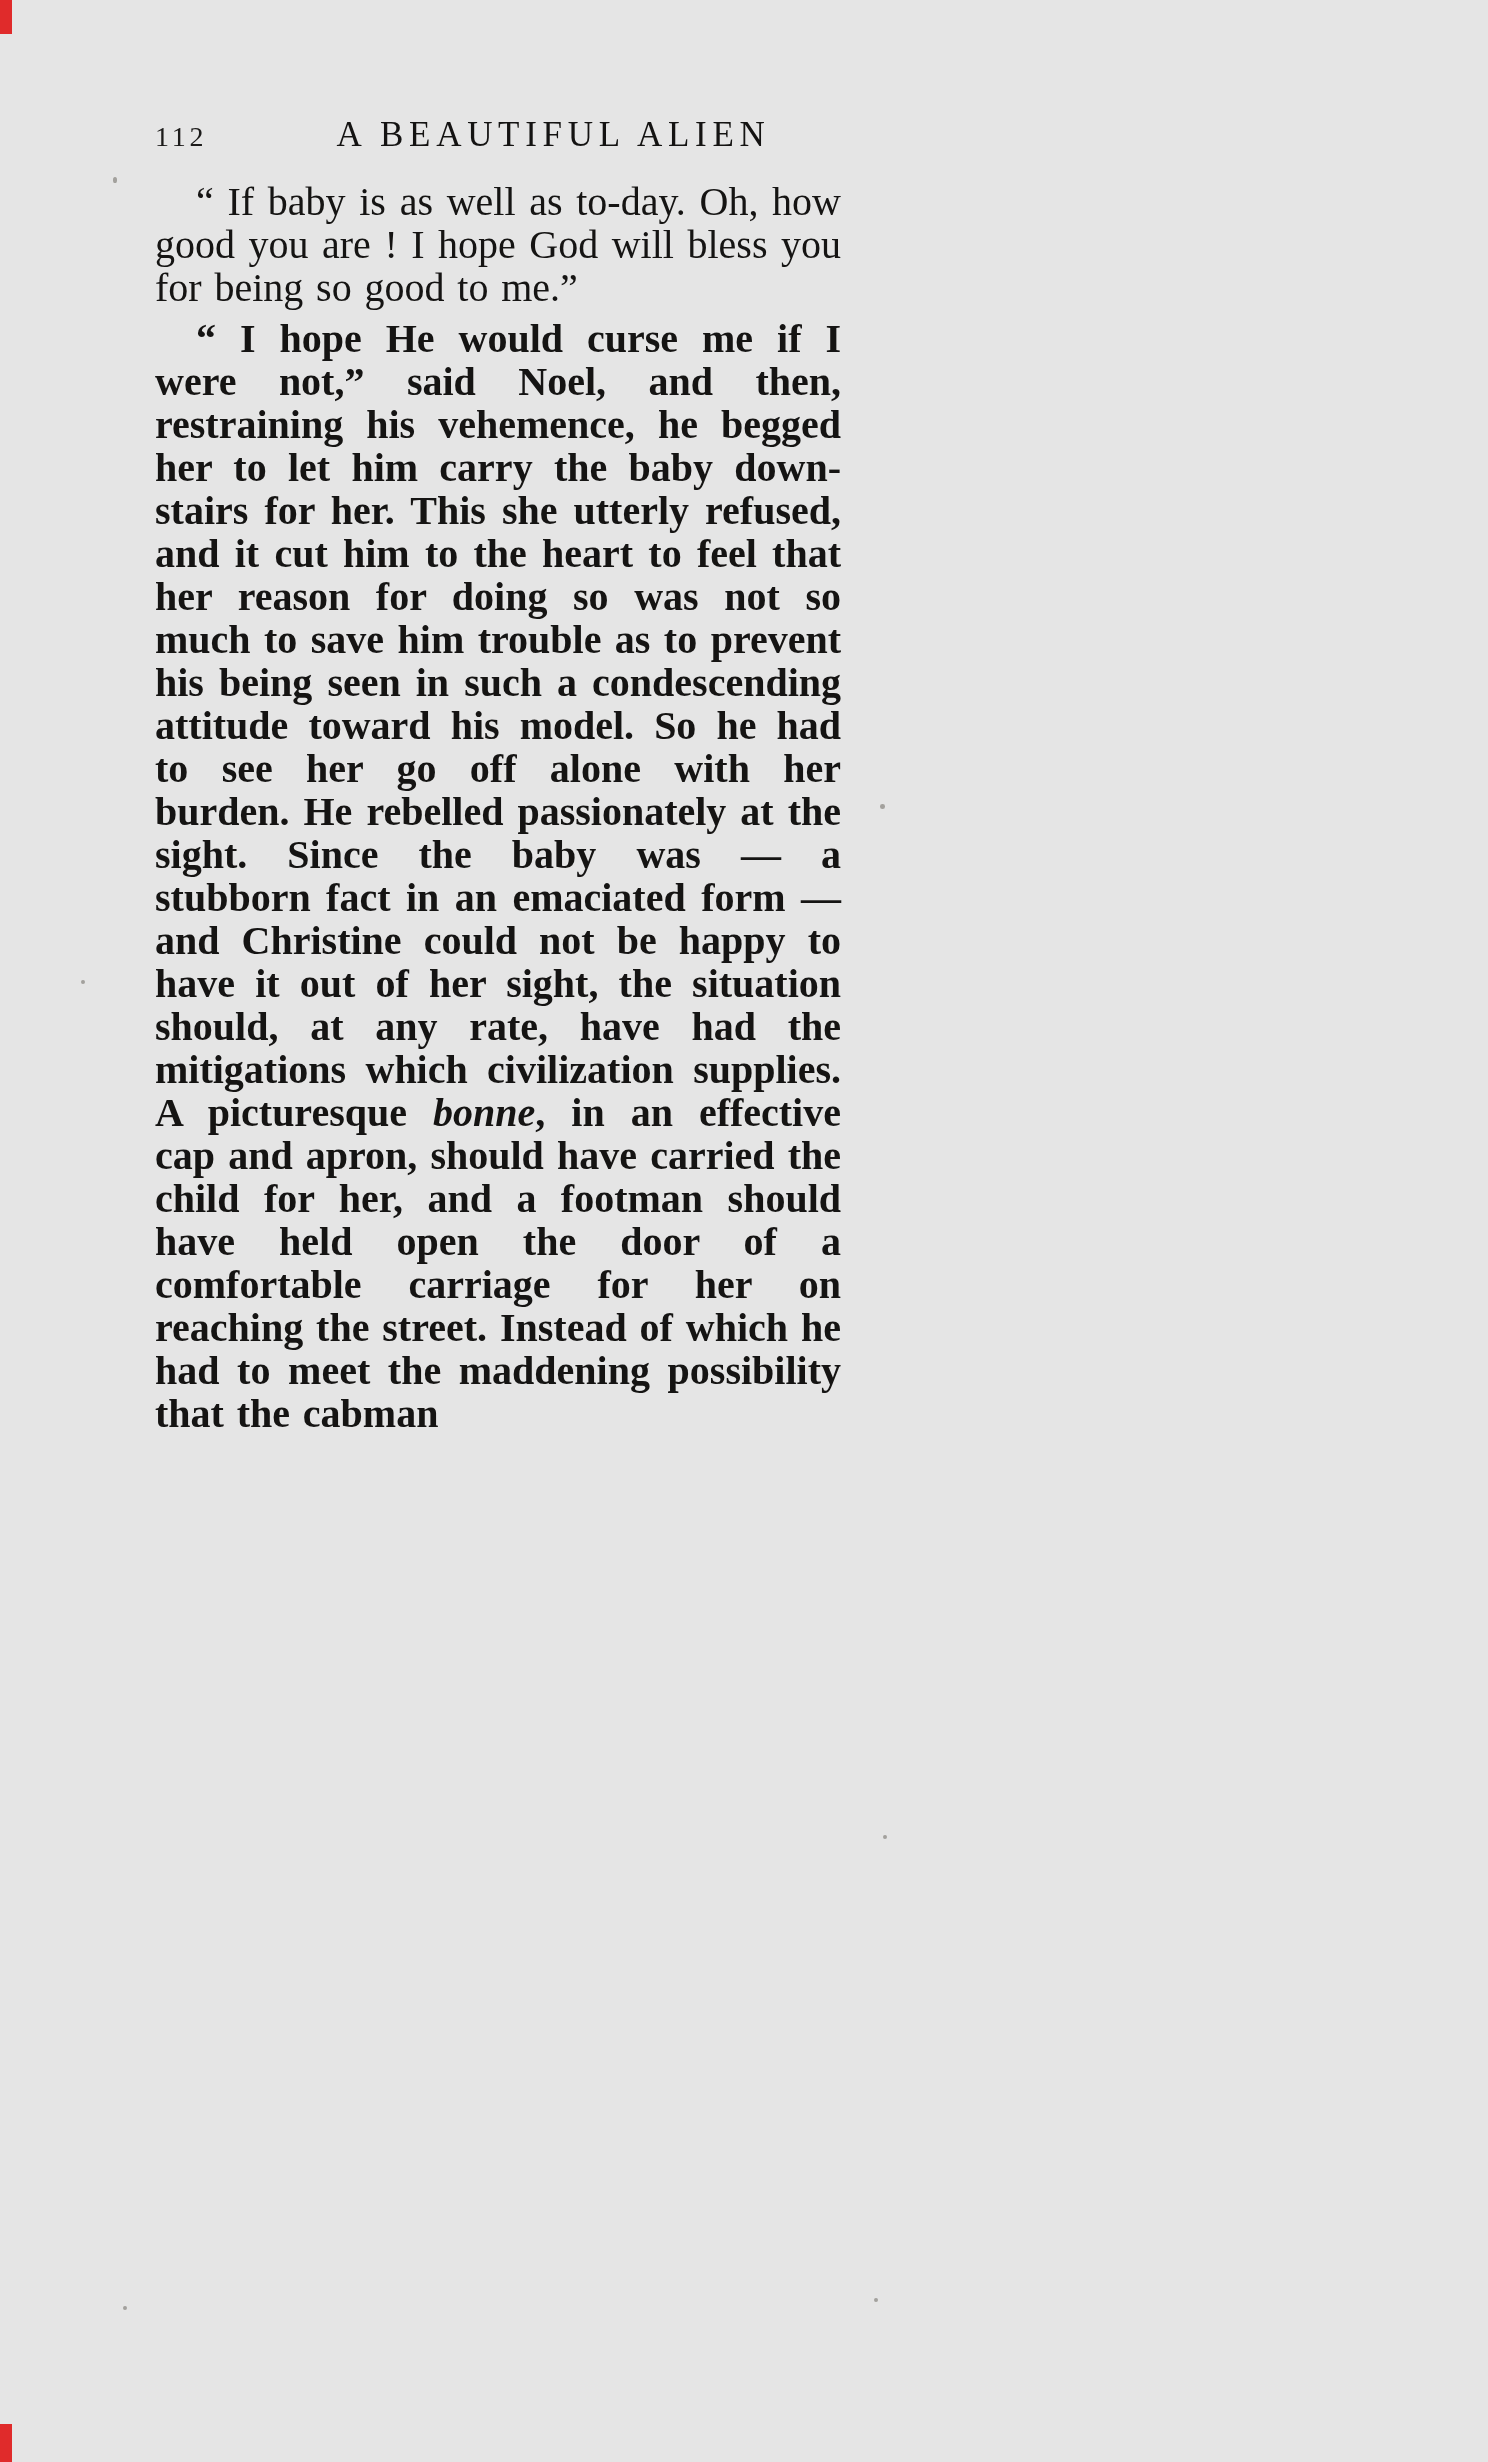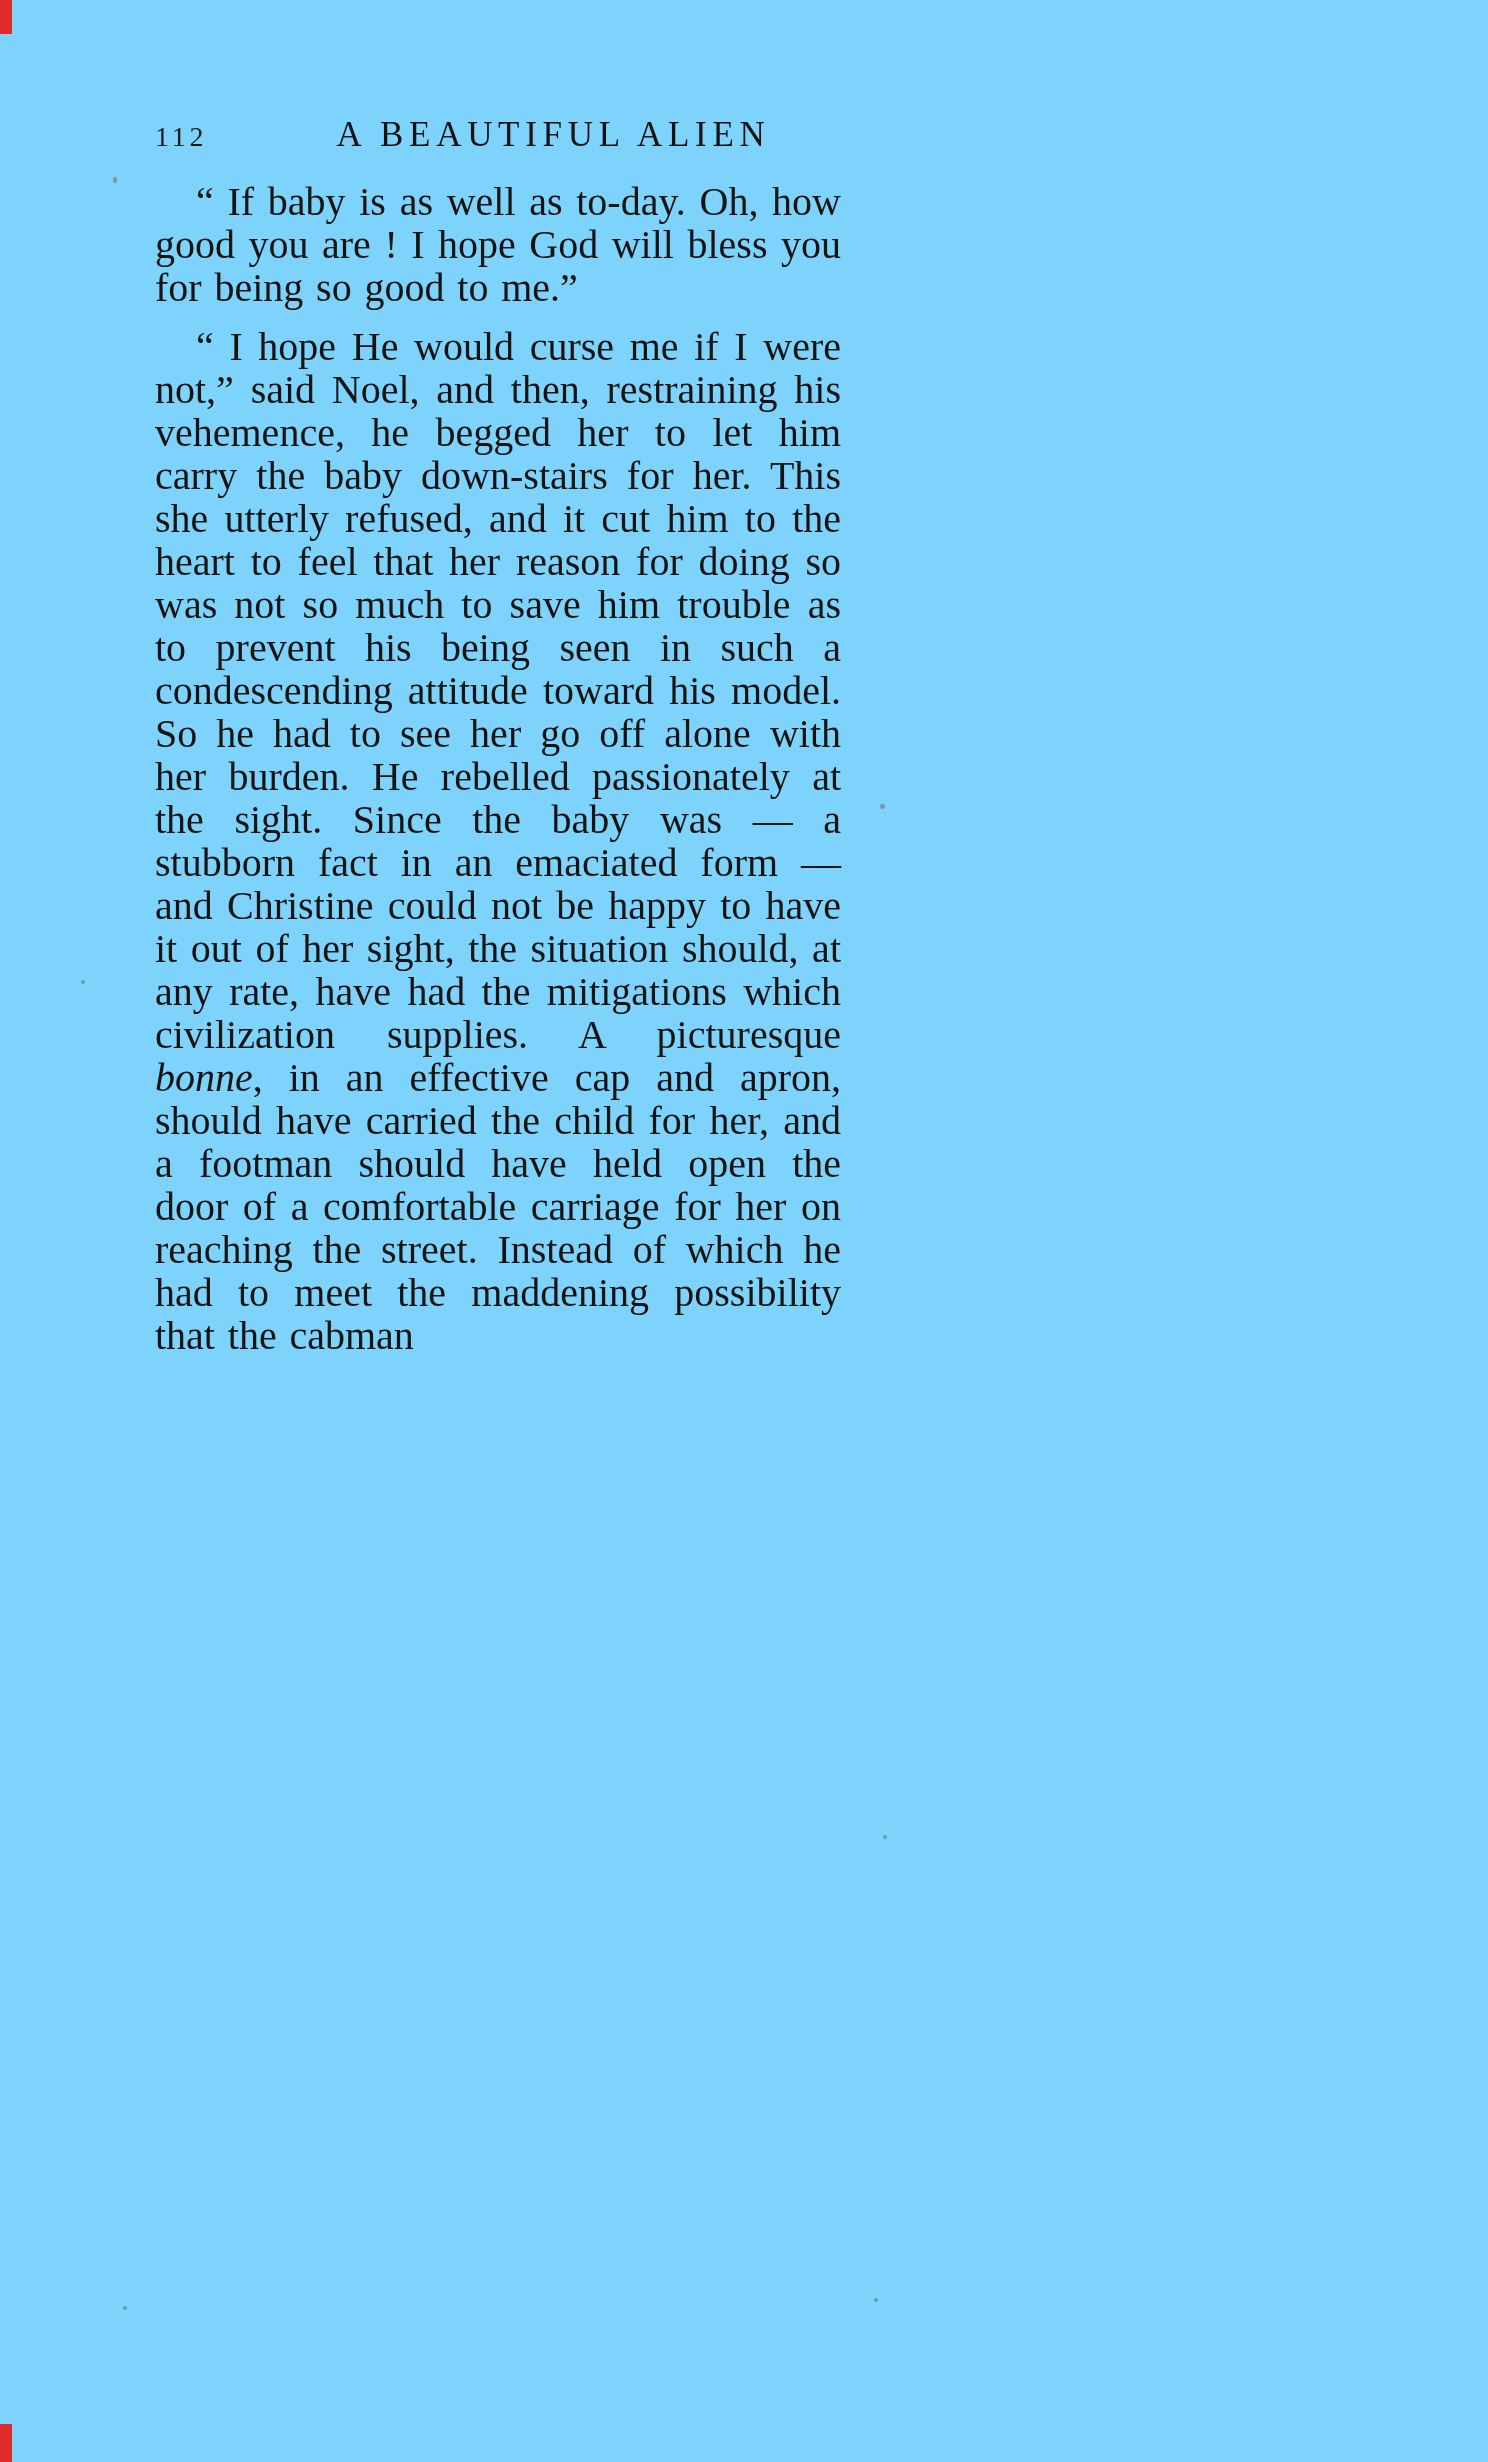--- a/index.html
+++ b/index.html
@@ -4,21 +4,21 @@
 <style>
   html, body {
     margin: 0;
     padding: 0;
     background: #ffffff;
   }
   .page {
     position: relative;
     width: 1488px;
     height: 2462px;
-    background: #7dd3fc;
+    background: #e5e5e5;
     font-family: "Liberation Serif", "DejaVu Serif", serif;
     color: #161514;
     overflow: hidden;
   }
   
   .red-mark {
     position: absolute;
     left: 0;
     width: 12.2px;
     background: #e02b2b;
@@ -53,21 +53,21 @@
   }
   .para {
     margin: 0;
     font-size: 40px;
     line-height: 43px;
     text-align: justify;
     text-indent: 41px;
     word-spacing: 2.8px;
     color: #151413;
   }
-  .para + .para { margin-top: 16px; }
+  .para + .para { margin-top: 8px; font-weight: bold; }
   .italic-word { font-style: italic; }
 
   
   .speck {
     position: absolute;
     width: 4.7px;
     height: 4.7px;
     border-radius: 50%;
     background: #6d6a63;
     opacity: 0.55;

